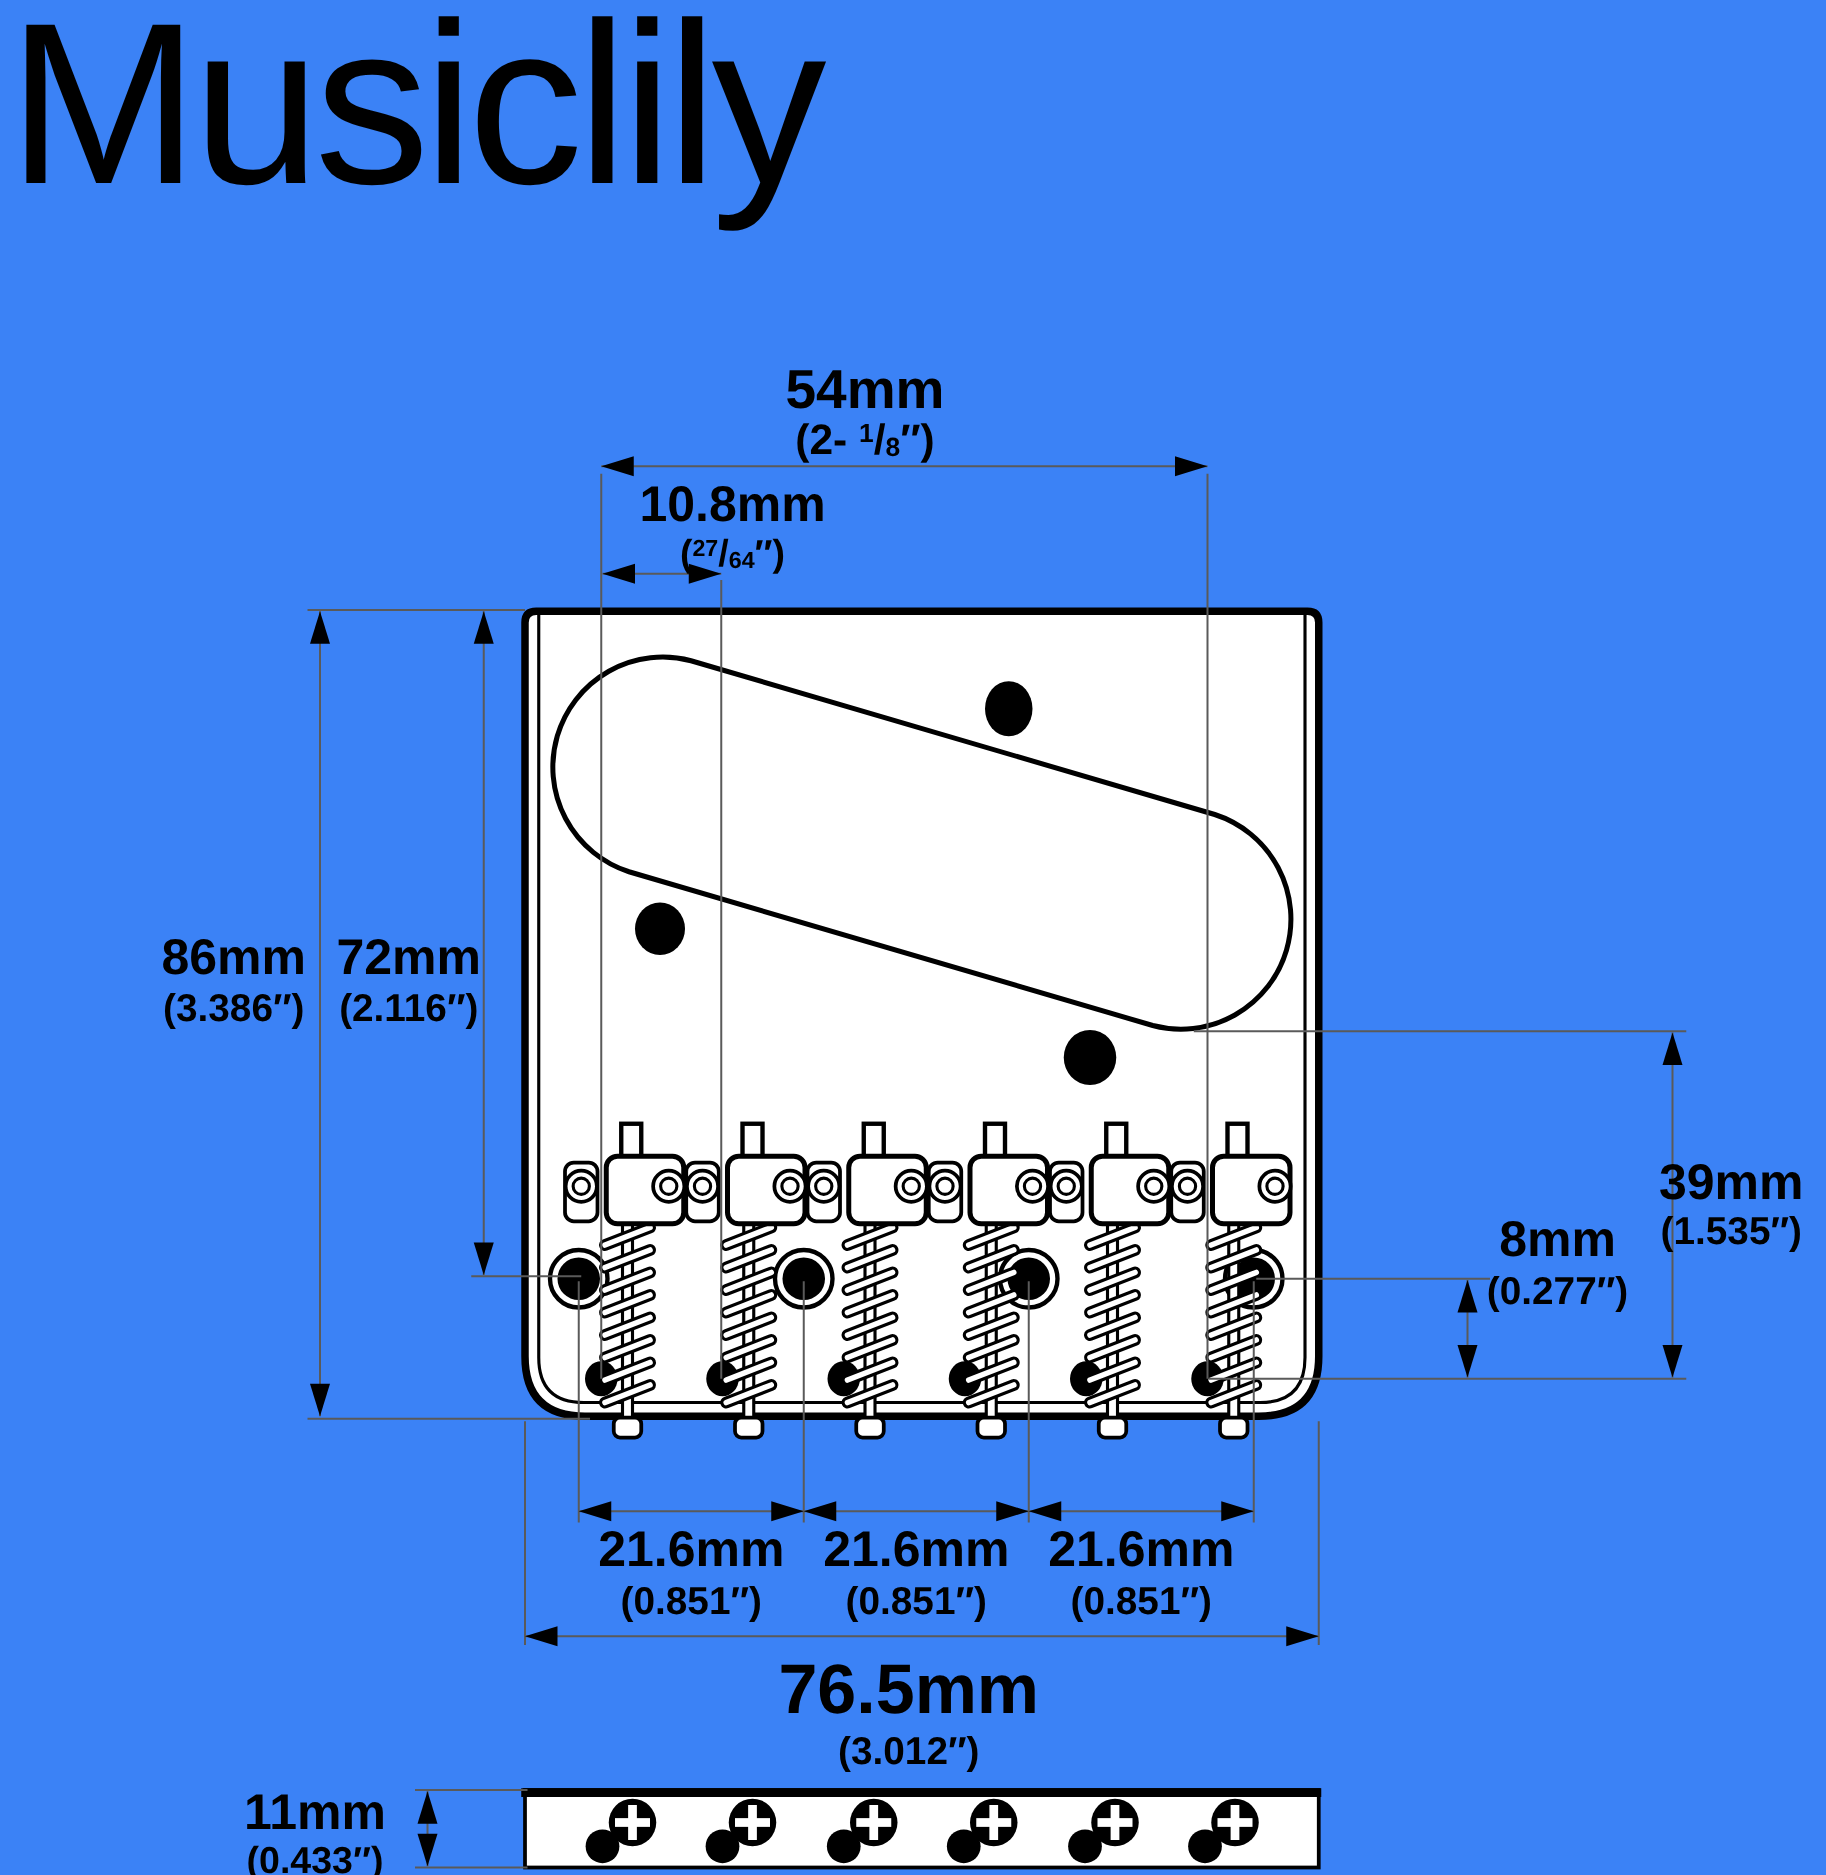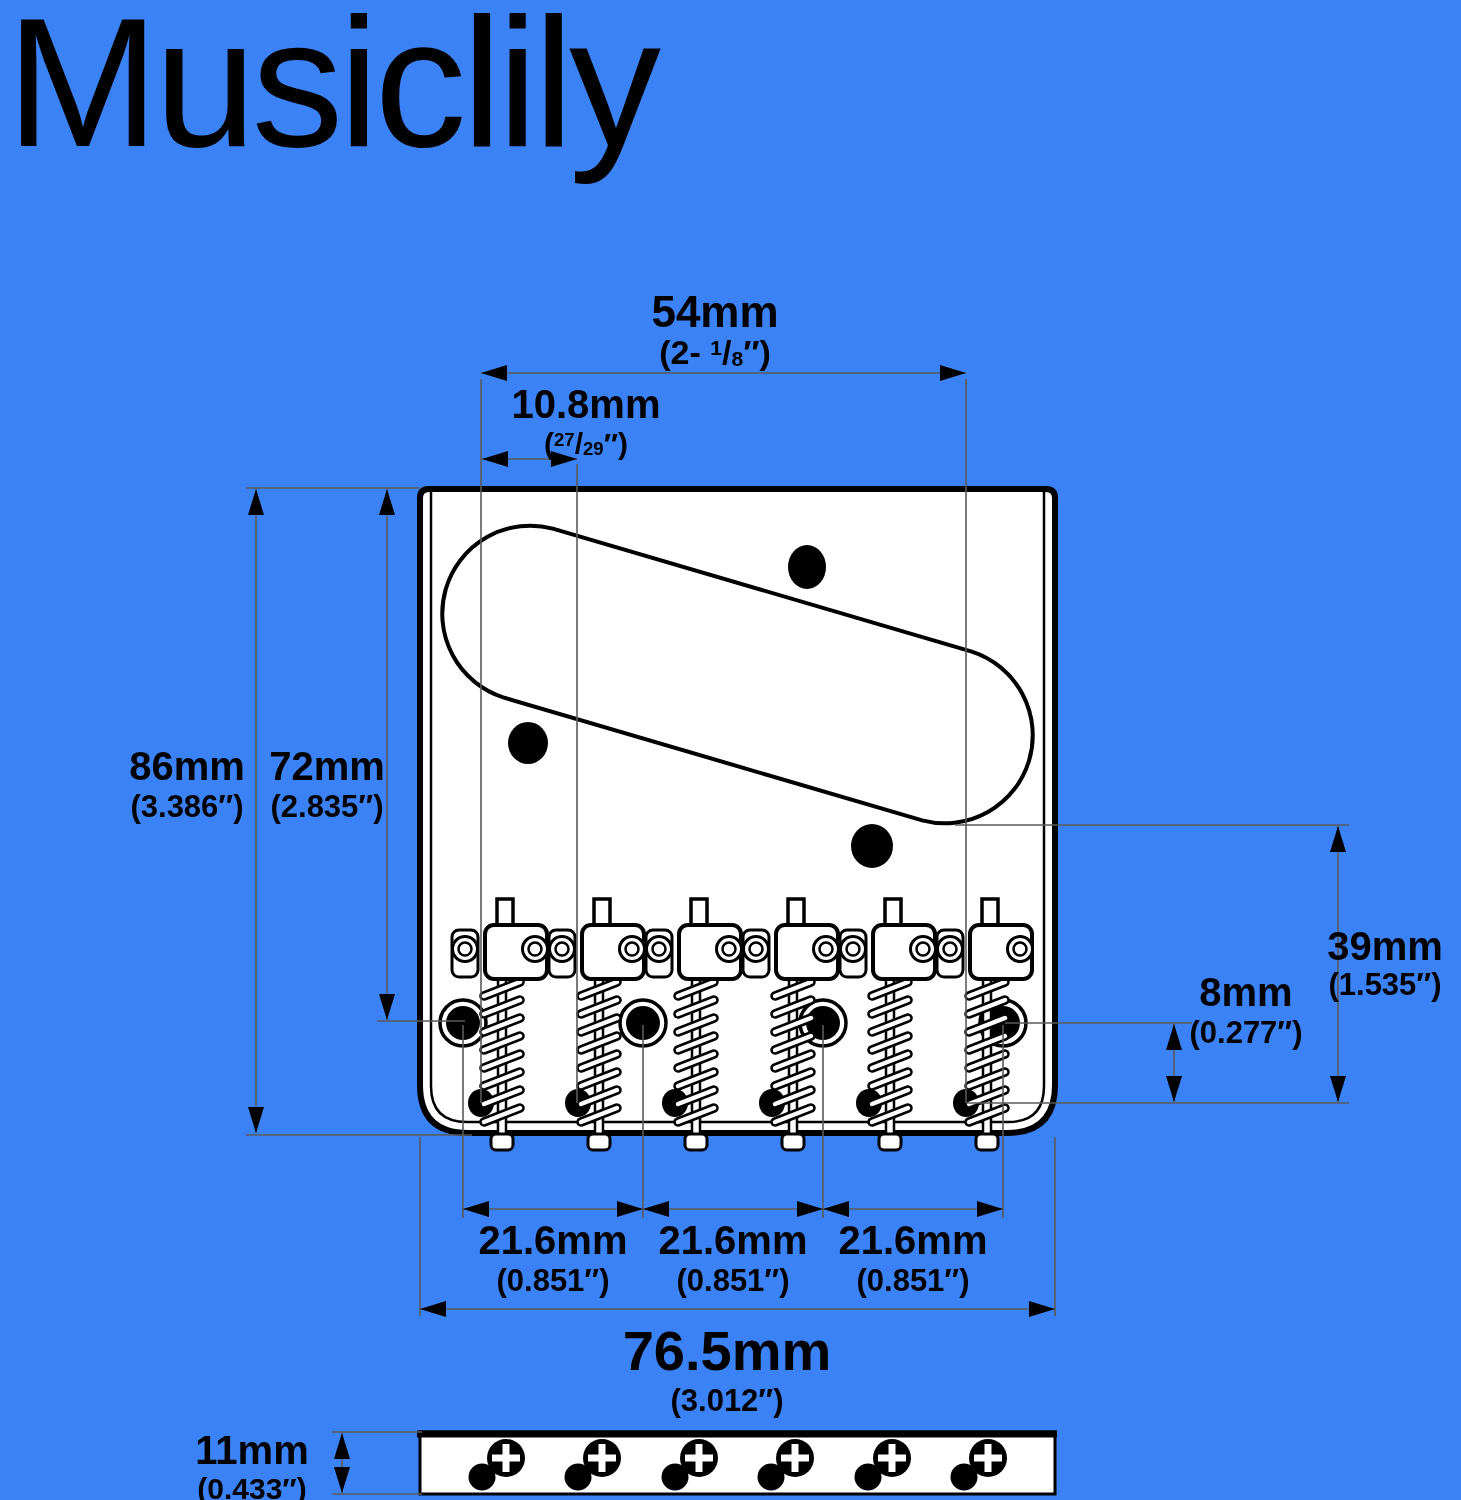--- a/index.html
+++ b/index.html
@@ -185,38 +185,38 @@
         <polygon points="1338,1102 1330,1076 1346,1076"></polygon>
 
       <polygon points="1174,1024 1166,1050 1182,1050"></polygon>
         <polygon points="1174,1102 1166,1076 1182,1076"></polygon>
 
       <polygon points="342,1433 334,1459 350,1459"></polygon>
         <polygon points="342,1493 334,1467 350,1467"></polygon>
     </g>
   </svg>
 
-  <div class="dim-label" style="left:715px;top:290px;">
+  <div class="dim-label" style="left:692px;top:290px;">
     <div class="mm big">54mm</div>
     <div class="inch big" style="margin-top:1px;"><span>(2- </span><span class="fr-sup">1</span><span>/</span><span class="fr-sub">8</span><span>″)</span></div>
   </div>
 
   <div class="dim-label" style="left:562px;top:384px;margin-left:24px;">
     <div class="mm">10.8mm</div>
-    <div class="inch small" style="margin-top:5px;"><span>(</span><span class="fr-sup">27</span><span>/</span><span class="fr-sub">29</span><span>″)</span></div>
+    <div class="inch small" style="margin-top:5px;"><span>(</span><span class="fr-sup">27</span><span>/</span><span class="fr-sub">64</span><span>″)</span></div>
   </div>
 
   <div class="dim-label" style="left:187px;top:746px;">
     <div class="mm">86mm</div>
     <div class="inch" style="margin-top:5px;">(3.386″)</div>
   </div>
 
   <div class="dim-label" style="left:327px;top:746px;">
     <div class="mm">72mm</div>
-    <div class="inch" style="margin-top:5px;">(2.835″)</div>
+    <div class="inch" style="margin-top:5px;">(2.116″)</div>
   </div>
 
   <div class="dim-label" style="left:1385px;top:926px;">
     <div class="mm">39mm</div>
     <div class="inch" style="margin-top:3px;">(1.535″)</div>
   </div>
 
   <div class="dim-label" style="left:1246px;top:972px;">
     <div class="mm">8mm</div>
     <div class="inch" style="margin-top:5px;">(0.277″)</div>

